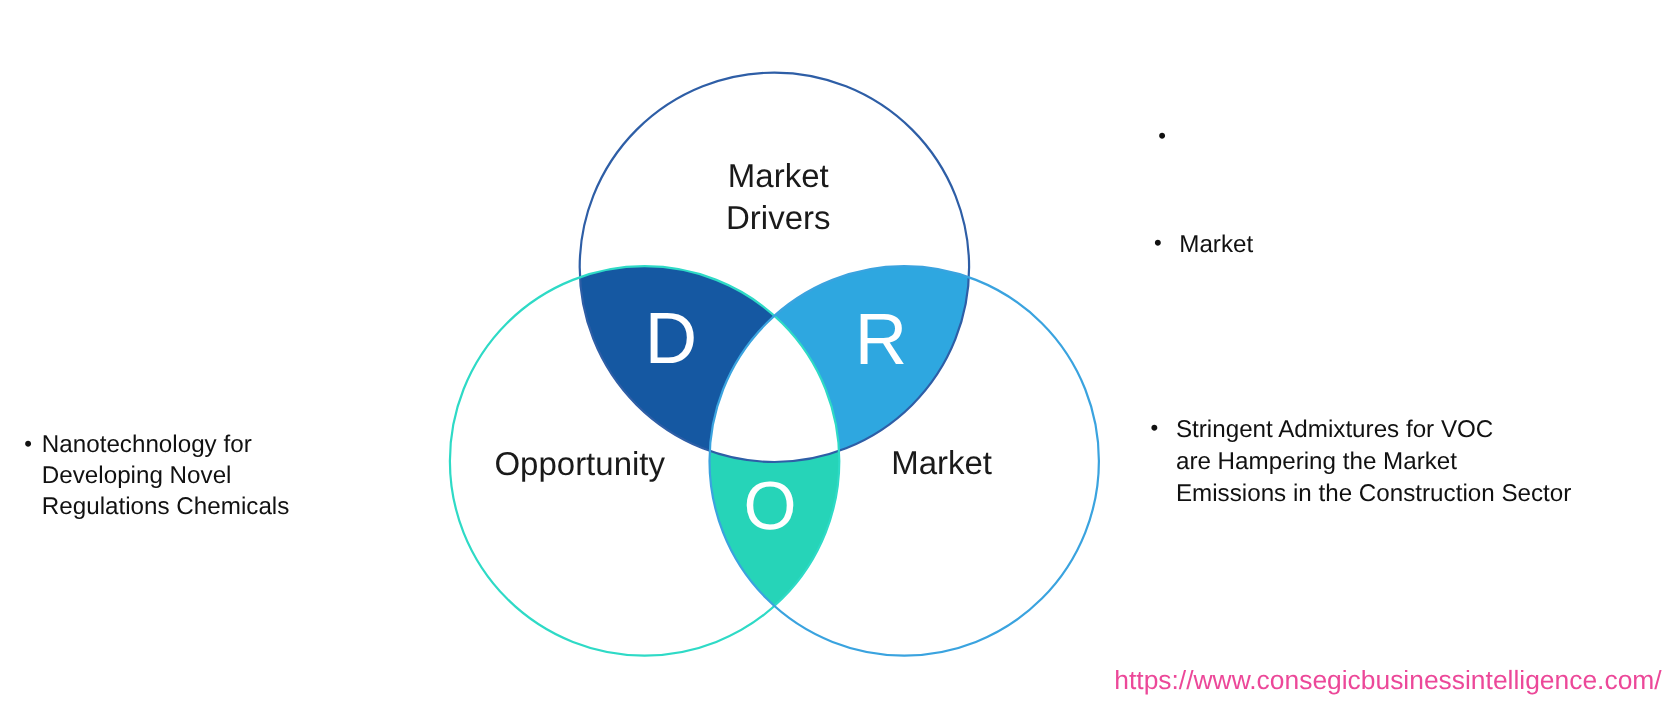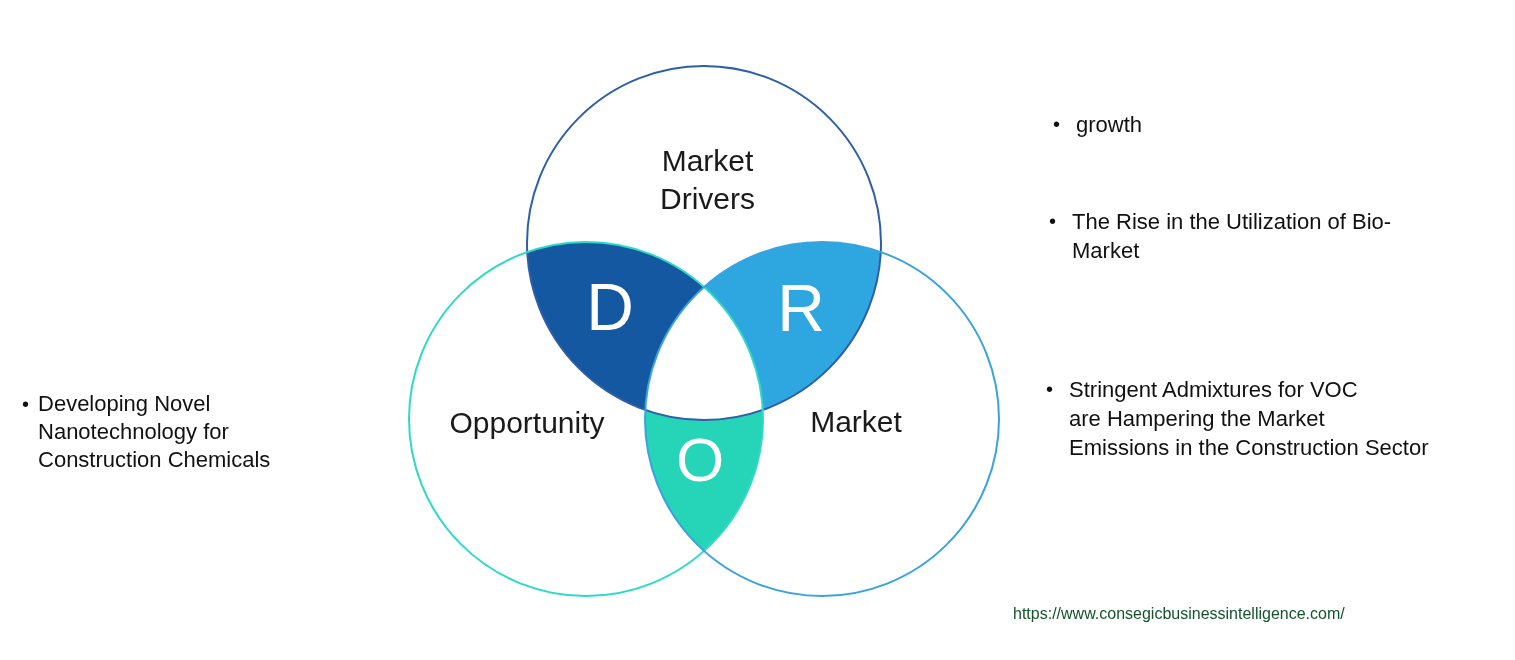--- a/index.html
+++ b/index.html
@@ -50,22 +50,22 @@
   .note-left .dot { margin-right: 9px; }
   .note-right { line-height: 29px; }
   .note-right .dot { margin-right: 16px; line-height: 29px; }
   .note-r1 { left: 1053px; top: 110px; }
   .note-r2 { left: 1049px; top: 207px; }
   .note-r3 { left: 1046px; top: 375px; }
 
   .footer-url {
     position: absolute;
     left: 1013px; top: 605px;
-    font-size: 16px;
-    color: #14532d;
+    font-size: 24px;
+    color: #ec4899;
     white-space: nowrap;
   }
 </style>
 </head>
 <body>
 
 <div class="stage">
 
   <svg class="venn-svg" width="1515" height="660" viewBox="0 0 1515 660">
     <defs>
@@ -112,37 +112,35 @@
     <div>Drivers</div>
   </div>
   <div class="vlabel vlabel-opportunity">Opportunity</div>
   <div class="vlabel vlabel-restraints">
     <div>Market</div>
   </div>
 
   <div class="note note-left">
     <span class="dot">•</span>
     <span>
+      <div>Nanotechnology for</div>
       <div>Developing Novel</div>
-      <div>Nanotechnology for</div>
-      <div>Construction Chemicals</div>
+      <div>Regulations Chemicals</div>
     </span>
   </div>
 
   <div class="note note-right note-r1">
     <span class="dot">•</span>
     <span>
-      <div>growth</div>
     </span>
   </div>
 
   <div class="note note-right note-r2">
     <span class="dot">•</span>
     <span>
-      <div>The Rise in the Utilization of Bio-</div>
       <div>Market</div>
     </span>
   </div>
 
   <div class="note note-right note-r3">
     <span class="dot">•</span>
     <span>
       <div>Stringent Admixtures for VOC</div>
       <div>are Hampering the Market</div>
       <div>Emissions in the Construction Sector</div>

